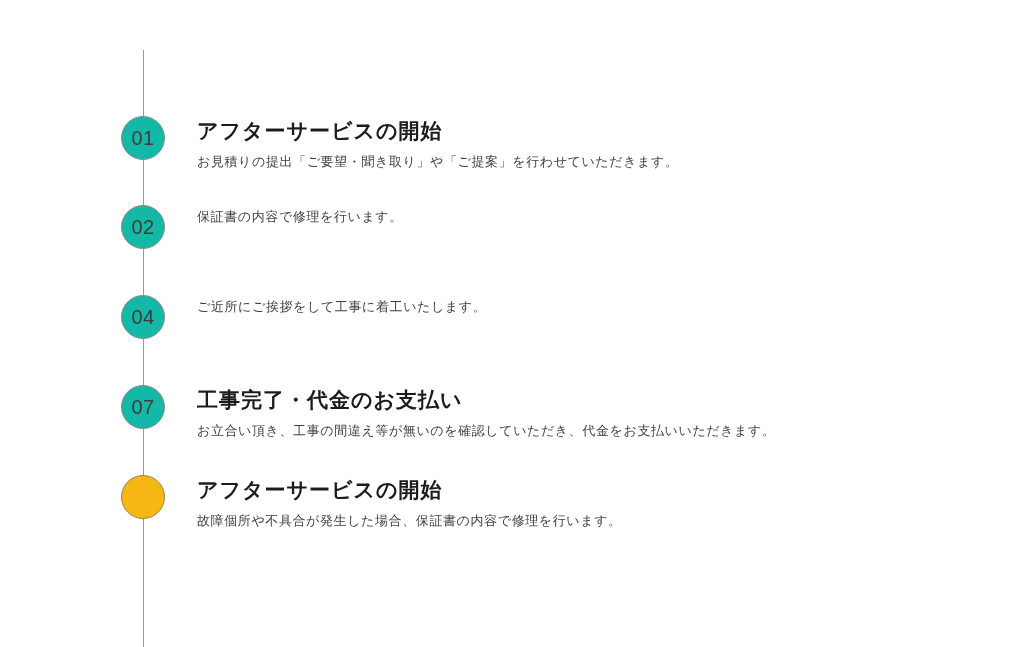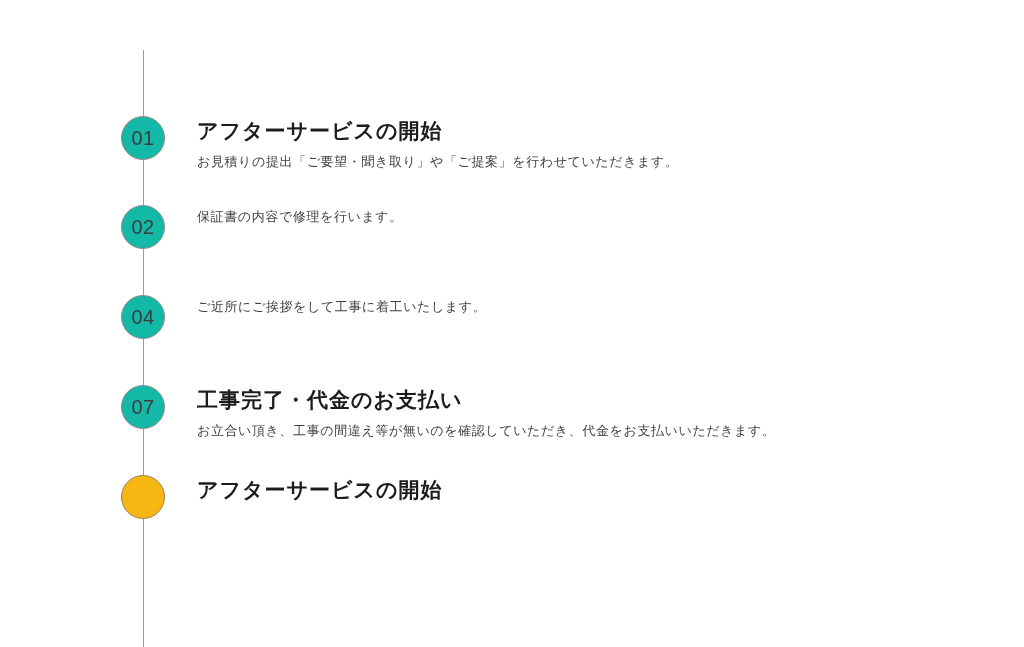--- a/index.html
+++ b/index.html
@@ -124,15 +124,16 @@
       <p class="step-desc">お立合い頂き、工事の間違え等が無いのを確認していただき、代金をお支払いいただきます。</p>
     </div>
   </div>
 
   <div class="step">
     <div class="circle filled" style="background: rgb(247, 183, 19);">
       <span></span>
     </div>
     <div class="content">
       <h3 class="step-title">アフターサービスの開始</h3>
+      <p class="step-desc">故障個所や不具合が発生した場合、保証書の内容で修理を行います。</p>
     </div>
   </div>
 </div>
 
 </body></html>

